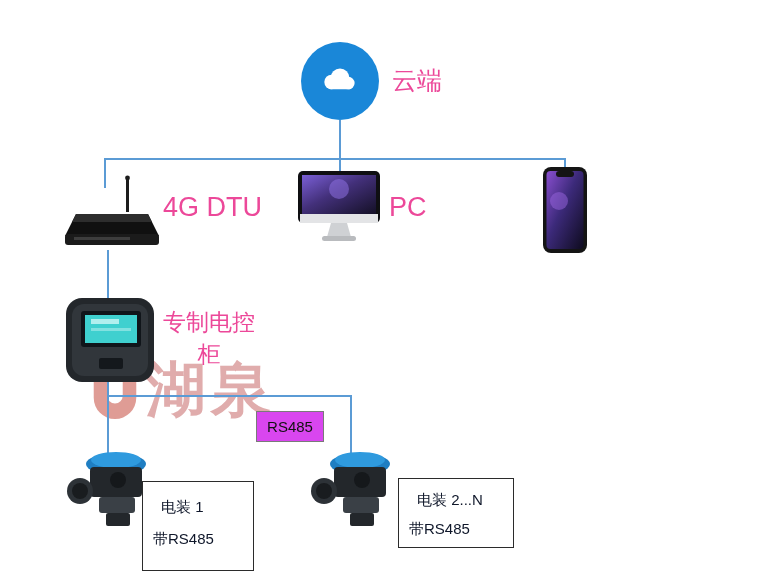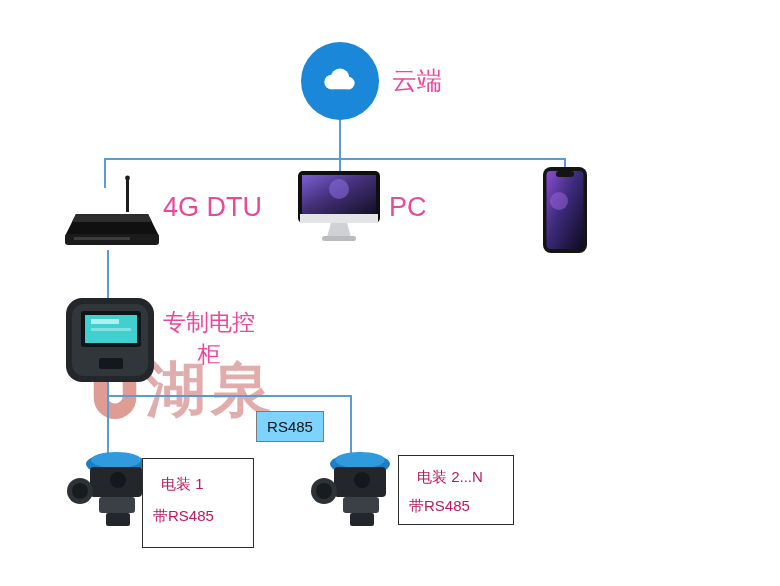--- a/index.html
+++ b/index.html
@@ -10,26 +10,26 @@
   .line{position:absolute;background:#5b9bd5;z-index:2;}
 
   .node{position:absolute;z-index:3;}
   .label{position:absolute;z-index:4;color:#ec4899;white-space:nowrap;}
   .lbl-lg{font-size:27px;}
   .lbl-md{font-size:23px;}
 
   .cloud-circle{position:absolute;left:301px;top:42px;width:78px;height:78px;border-radius:50%;
     background:#1a87d8;display:flex;align-items:center;justify-content:center;z-index:3;}
 
-  .tagbox{position:absolute;left:256px;top:411px;width:66px;height:29px;background:#7dd3fc;
+  .tagbox{position:absolute;left:256px;top:411px;width:66px;height:29px;background:#d946ef;
     border:1px solid #7a7a7a;display:flex;align-items:center;justify-content:center;
     font-size:15px;color:#111;z-index:4;}
 
   .databox{position:absolute;background:#ffffff;border:1px solid #2b2b2b;z-index:3;
-    font-size:15px;color:#be185d;}
+    font-size:15px;color:#0f172a;margin-top:23px;}
   .databox .t1{margin:16px 0 0 18px;}
   .databox .t2{margin:13px 0 0 10px;}
   #box1{left:142px;top:458px;width:110px;height:88px;}
   #box2{left:398px;top:455px;width:114px;height:68px;}
   #box2 .t1{margin-top:12px;}
   #box2 .t2{margin-top:10px;}
 
   .cab-label{width:100px;line-height:1.4;white-space:normal;text-align:center;}
 
   .watermark{position:absolute;left:86px;top:350px;z-index:1;display:flex;align-items:center;gap:2px;

